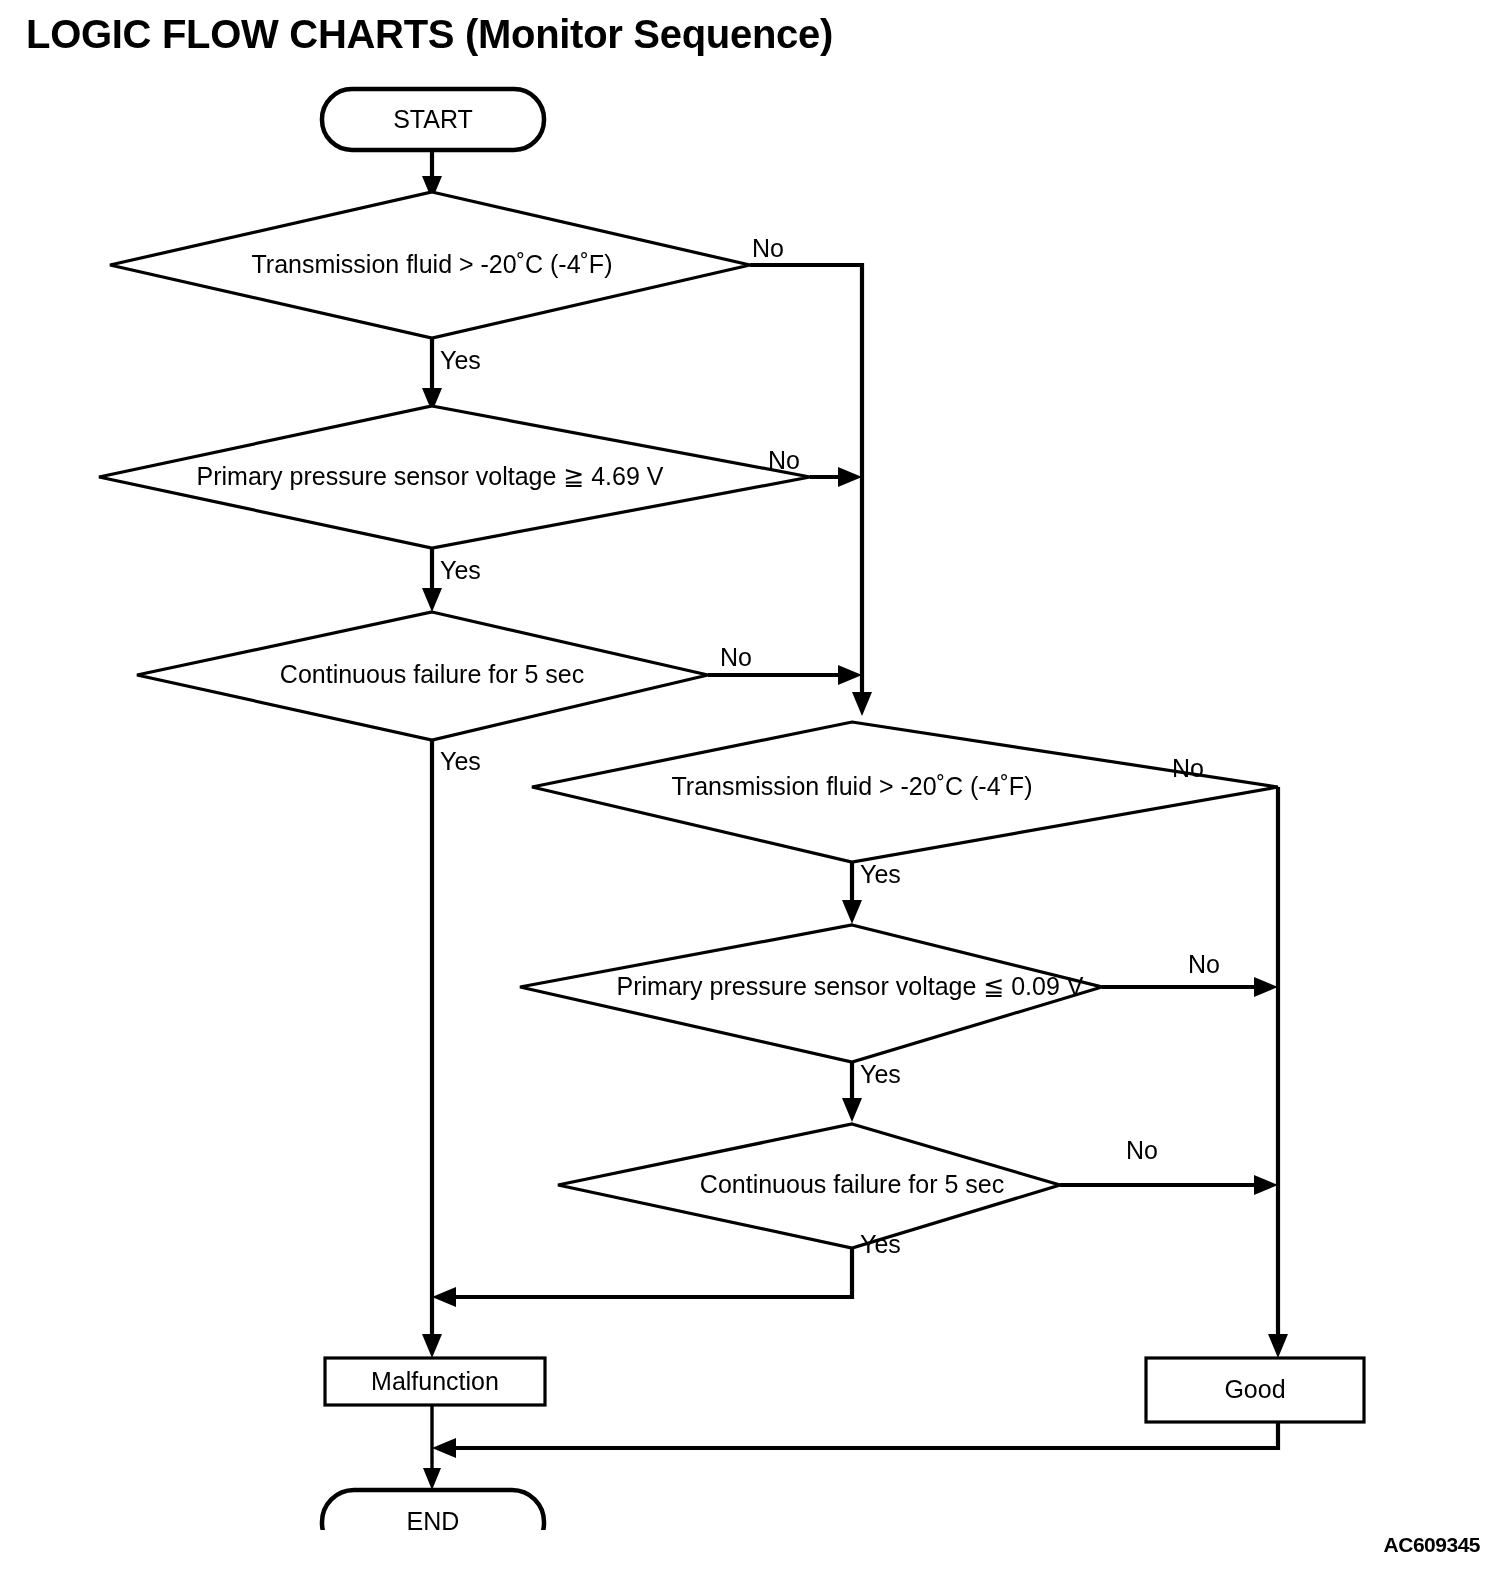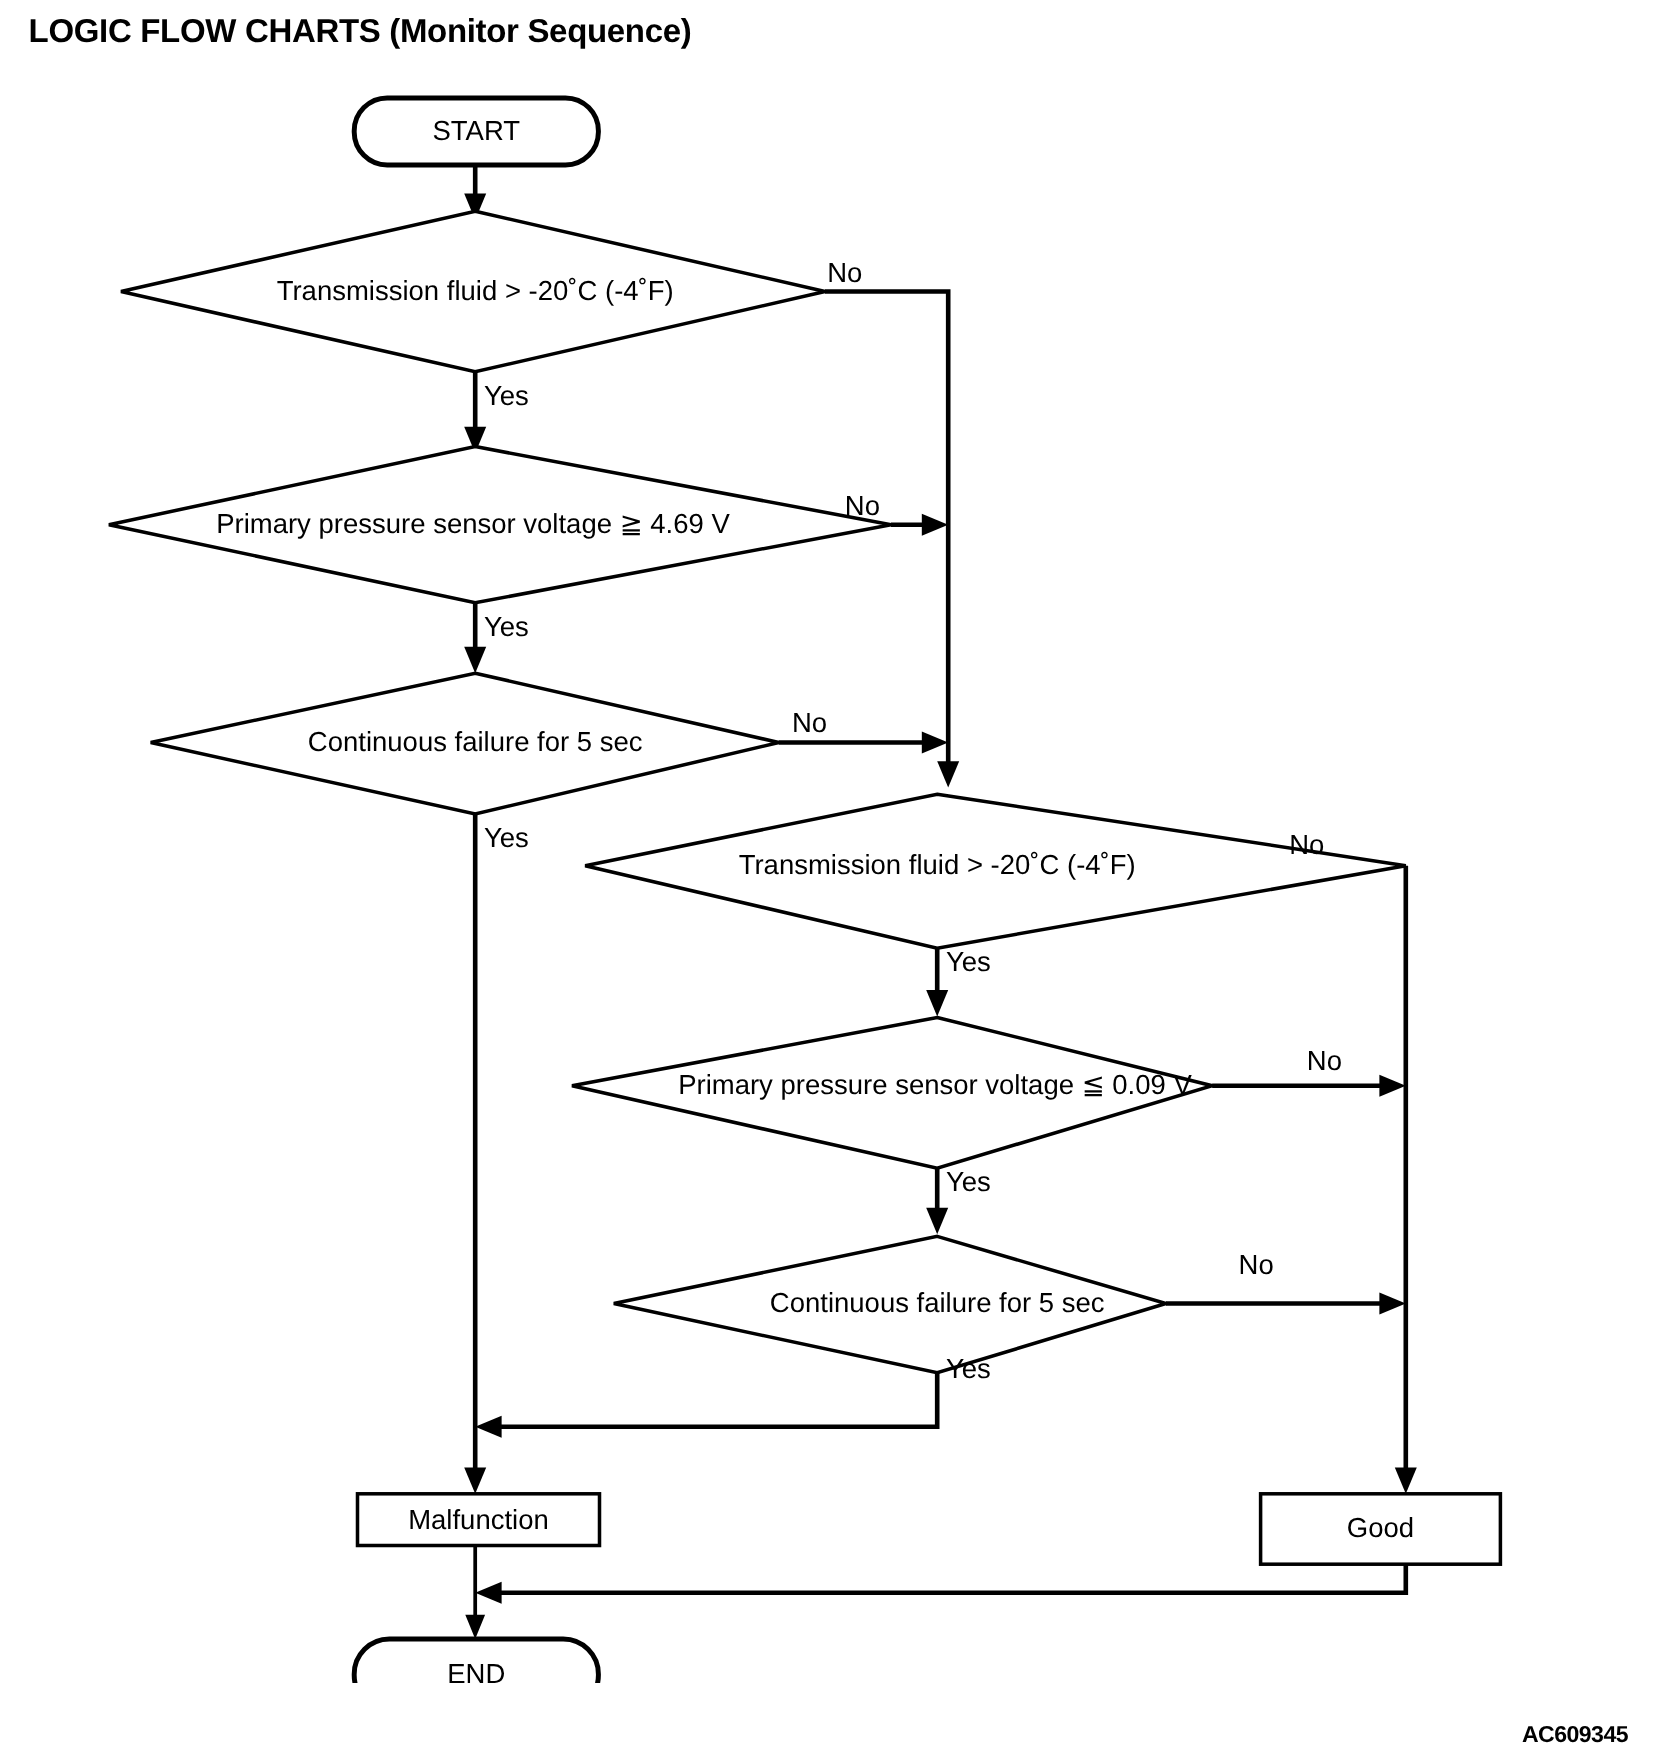--- a/index.html
+++ b/index.html
@@ -12,21 +12,21 @@
     height: 1592px;
     font-family: "Liberation Sans", sans-serif;
     color: #000000;
     position: relative;
     overflow: hidden;
   }
   #page-title {
     position: absolute;
     left: 26px;
     top: 12px;
-    font-size: 30px;
+    font-size: 40px;
     font-weight: bold;
     letter-spacing: -0.3px;
     white-space: nowrap;
   }
   #flow-svg {
     position: absolute;
     left: 0;
     top: 0;
   }
   .shape-outline {
@@ -74,21 +74,20 @@
     fill: #000000;
     dominant-baseline: middle;
   }
   #doc-code {
     position: absolute;
     right: 24px;
     top: 1533px;
     font-size: 21px;
     font-weight: bold;
     letter-spacing: -0.5px;
-    margin-top: 33px;
   }
 </style>
 </head>
 <body>
 
 <div id="page-title">LOGIC FLOW CHARTS (Monitor Sequence)</div>
 
 <svg id="flow-svg" width="1504" height="1530" viewBox="0 0 1504 1530">
 
   <g>

